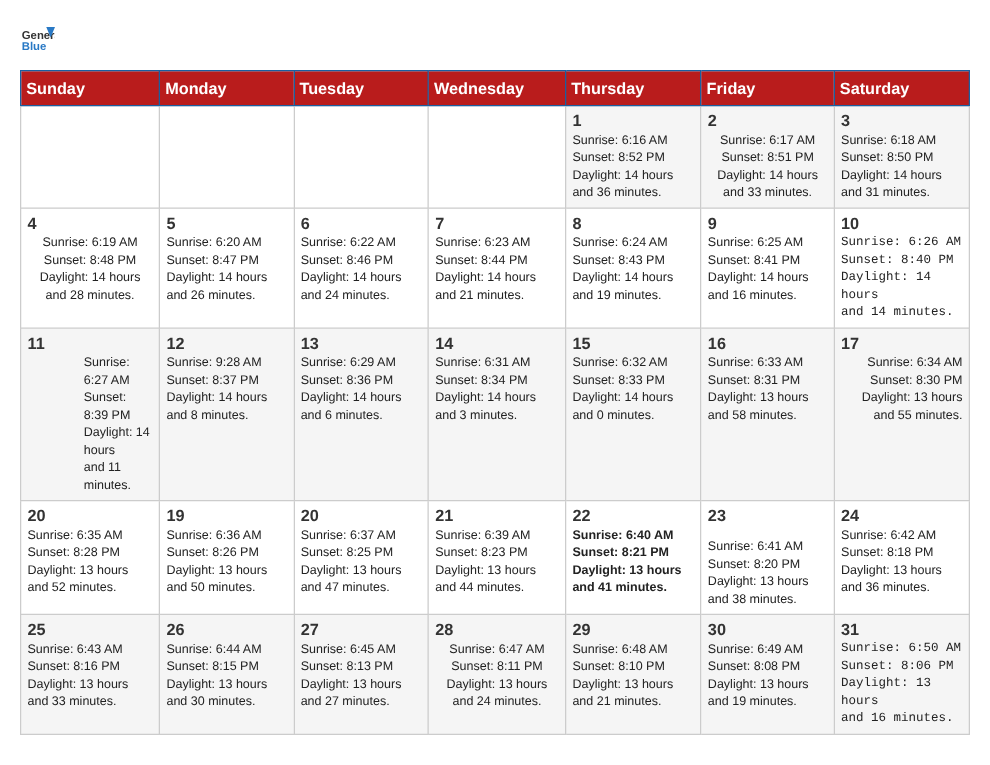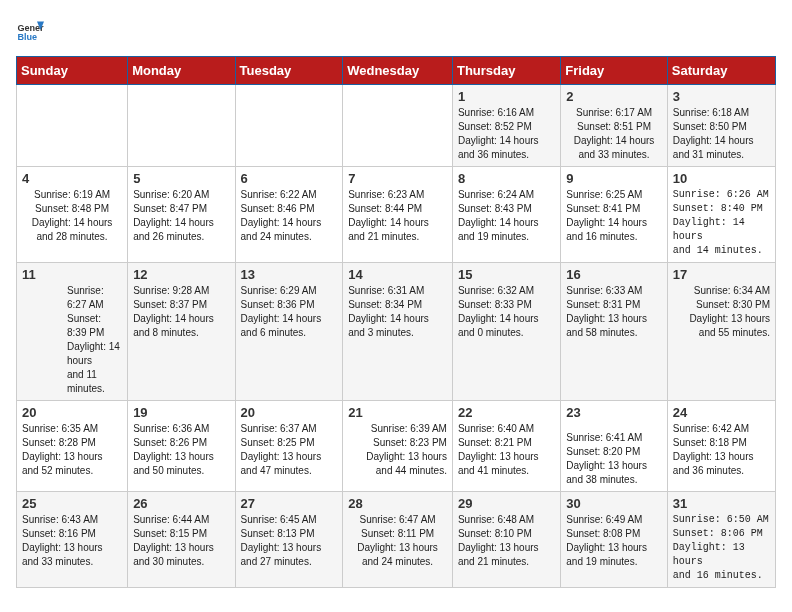--- a/index.html
+++ b/index.html
@@ -254,28 +254,28 @@
         </td>
         <td>
           <div class="day-num">20</div>
           <div class="day-detail" style="white-space: pre-line;">Sunrise: 6:37 AM
 Sunset: 8:25 PM
 Daylight: 13 hours
 and 47 minutes.</div>
         </td>
         <td>
           <div class="day-num">21</div>
-          <div class="day-detail" style="white-space: pre-line; text-align: right;">Sunrise: 6:39 AM
+          <div class="day-detail" style="white-space: pre-line;">Sunrise: 6:39 AM
 Sunset: 8:23 PM
 Daylight: 13 hours
 and 44 minutes.</div>
         </td>
         <td>
           <div class="day-num">22</div>
-          <div class="day-detail" style="white-space: pre-line;">Sunrise: 6:40 AM
+          <div class="day-detail" style="white-space: pre-line; font-weight: bold;">Sunrise: 6:40 AM
 Sunset: 8:21 PM
 Daylight: 13 hours
 and 41 minutes.</div>
         </td>
         <td>
           <div class="day-num">23</div>
           <div class="day-detail" style="white-space: pre-line; margin-top: 11px;">Sunrise: 6:41 AM
 Sunset: 8:20 PM
 Daylight: 13 hours
 and 38 minutes.</div>

